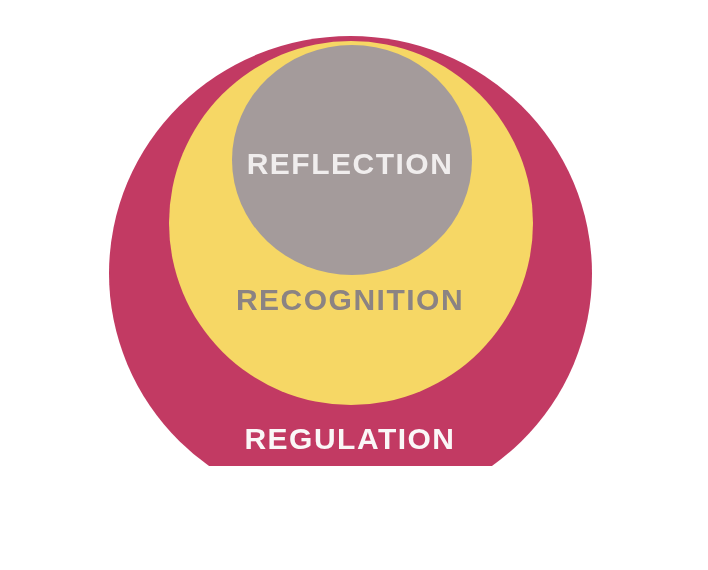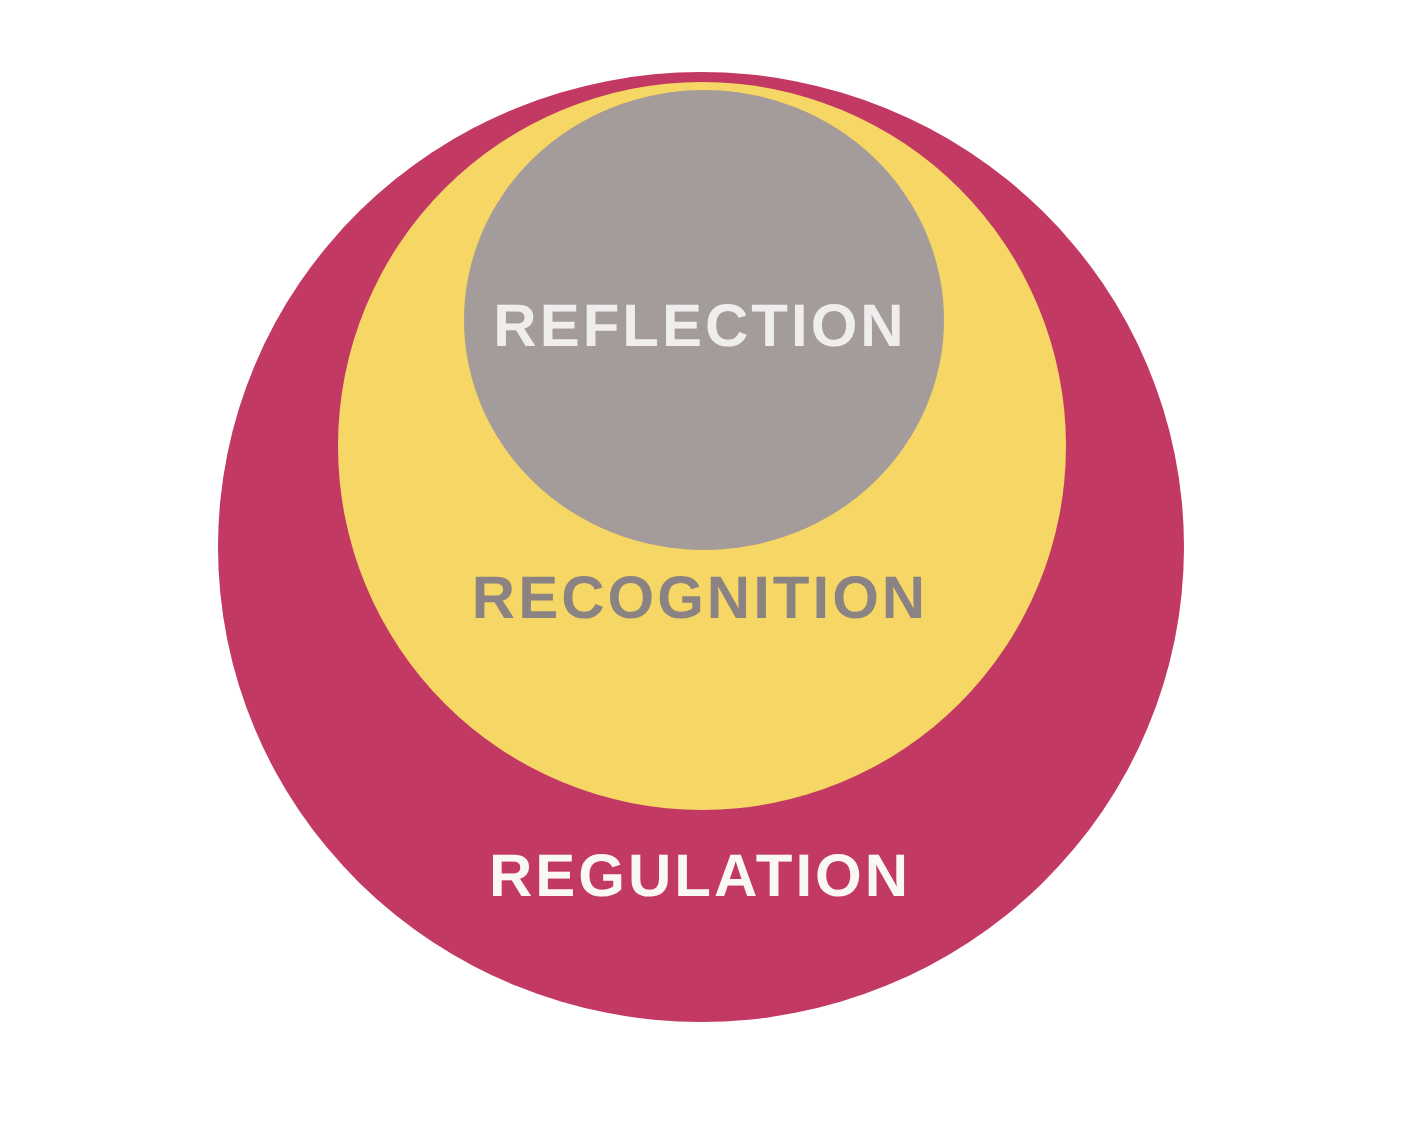--- a/index.html
+++ b/index.html
@@ -3,21 +3,21 @@
 <meta charset="utf-8">
 <style>
   html, body {
     margin: 0;
     padding: 0;
     background: #ffffff;
   }
   .canvas {
     position: relative;
     width: 708px;
-    height: 570px;
+    height: 466px;
     background: #ffffff;
     overflow: hidden;
     font-family: "Liberation Sans", sans-serif;
   }
   .circle {
     position: absolute;
     border-radius: 50%;
   }
   .circle-outer {
     left: 109px;

